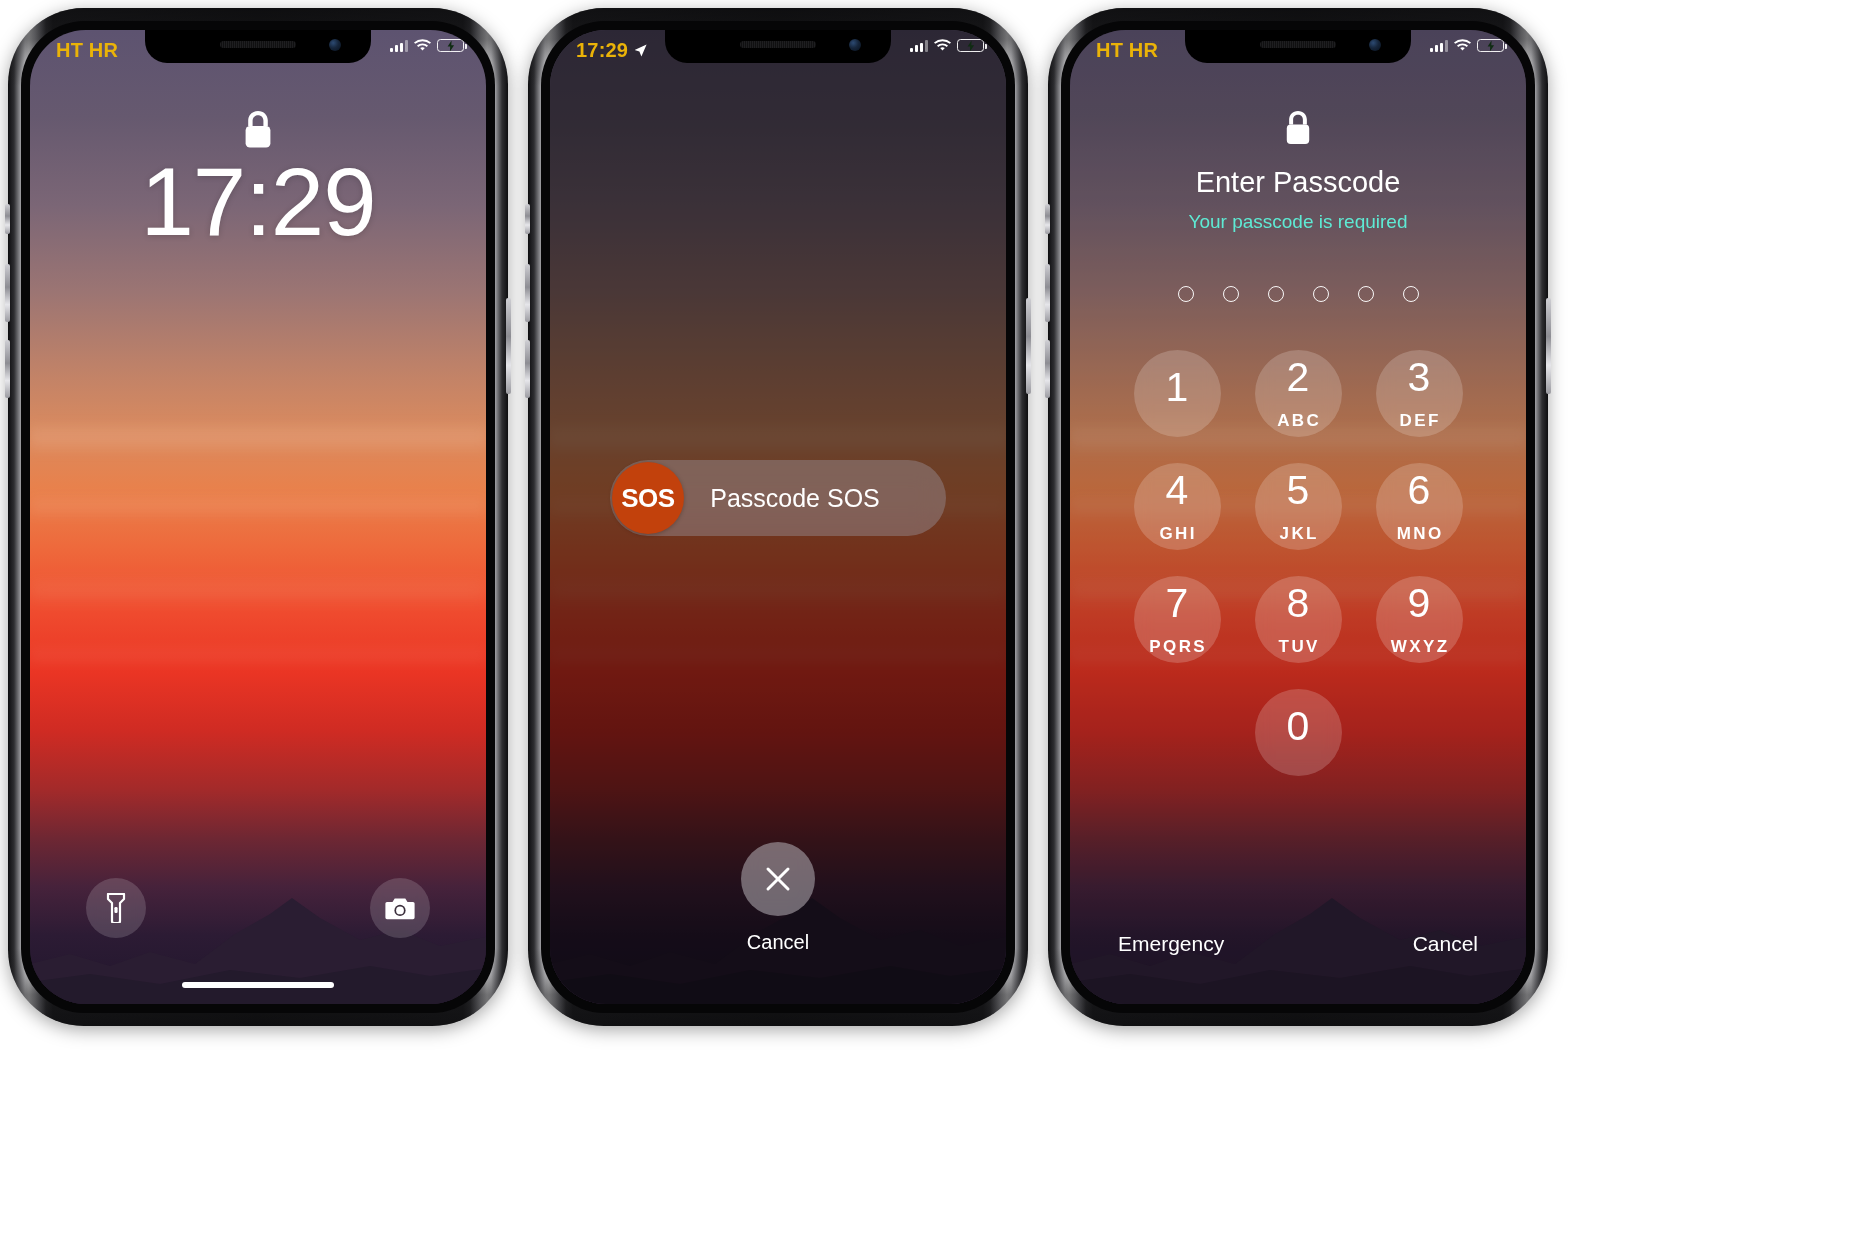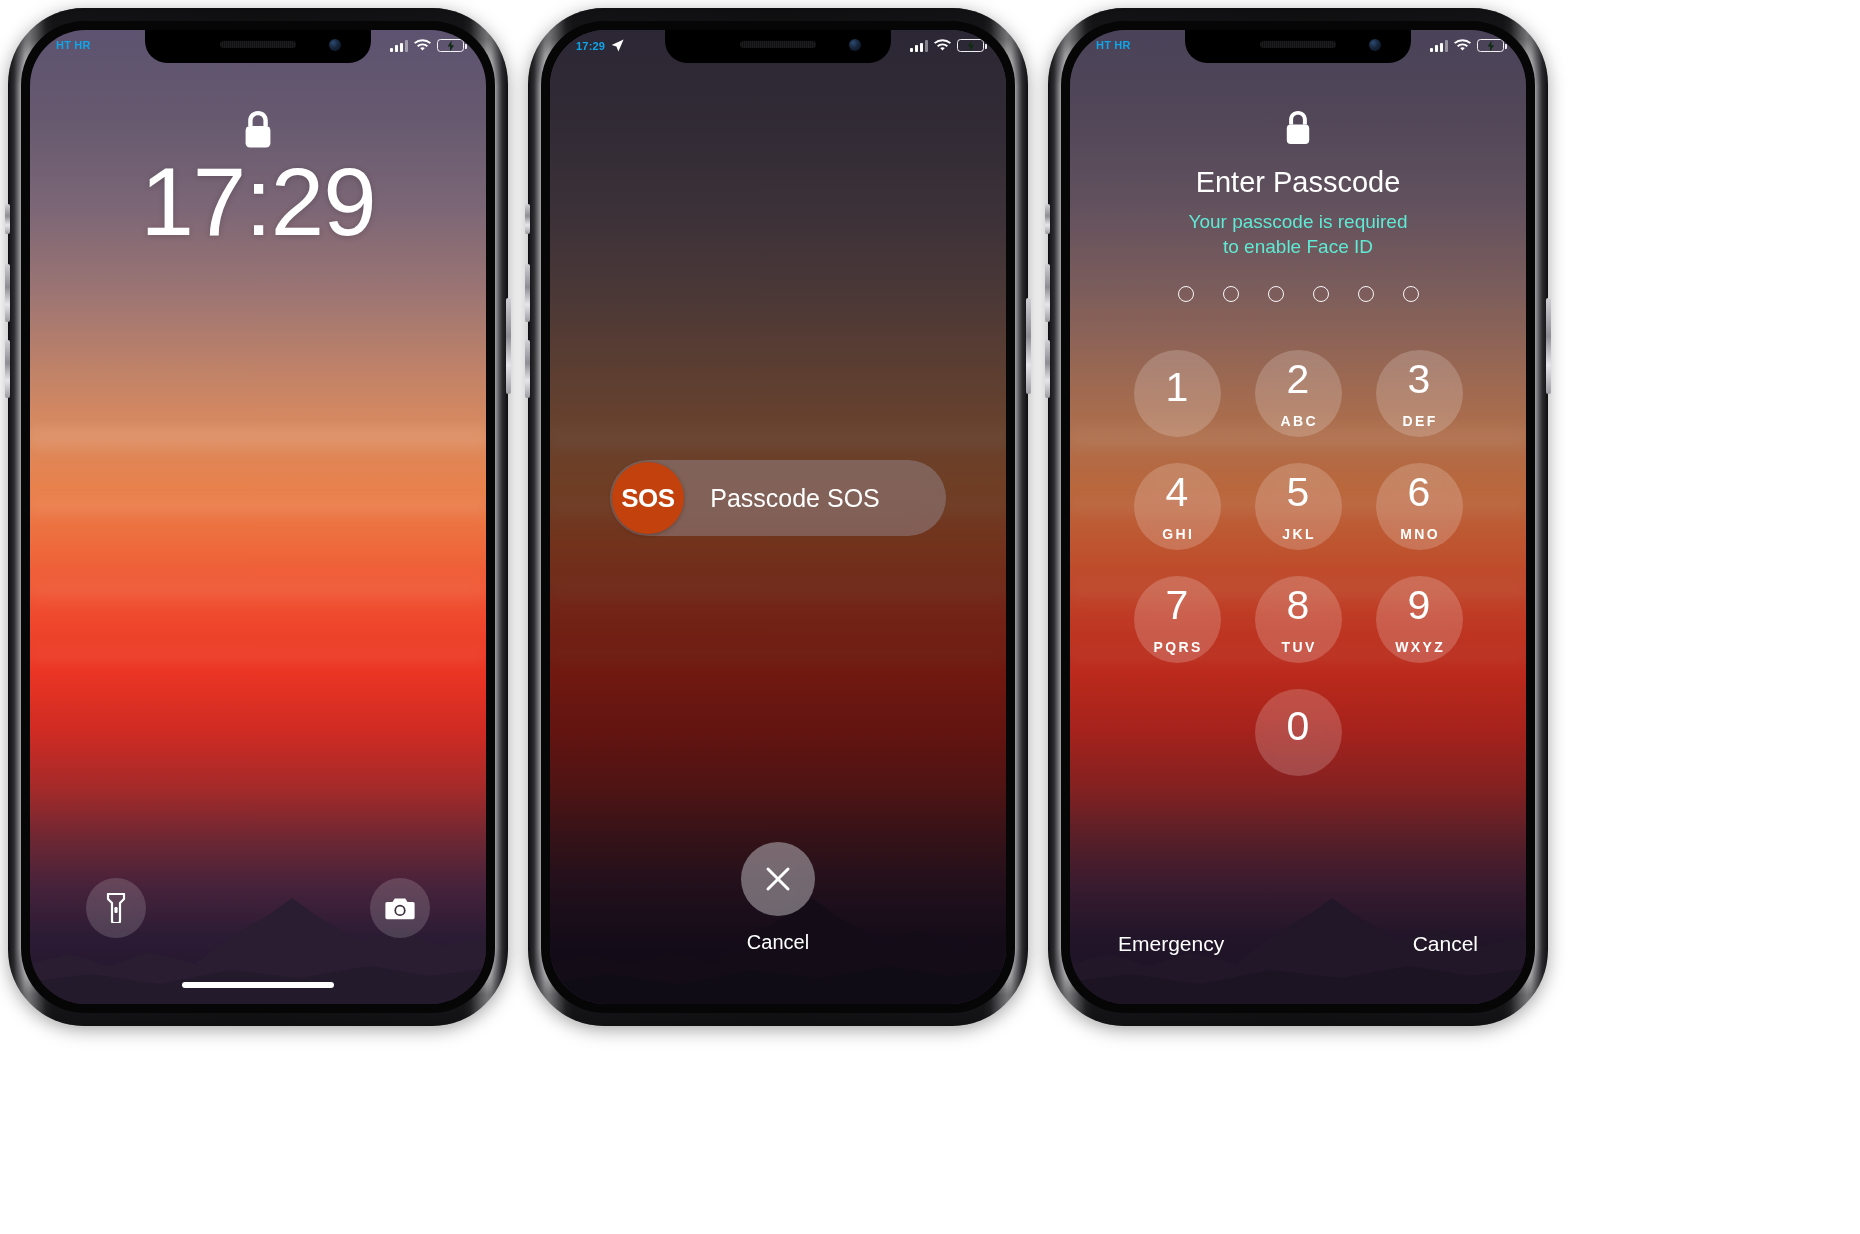--- a/index.html
+++ b/index.html
@@ -51,22 +51,22 @@
     width:226px; height:33px; background:#000; border-radius:0 0 22px 22px; z-index:40; }
   .speaker{ position:absolute; left:50%; transform:translateX(-50%); top:11px;
     width:76px; height:7px; border-radius:4px;
     background:repeating-linear-gradient(90deg,#1e1e20 0 1px,#101011 1px 2px); }
   .cam{ position:absolute; right:30px; top:9px; width:12px; height:12px; border-radius:50%;
     background:radial-gradient(circle at 35% 32%, #2c4a72 0%, #16263c 45%, #07101c 100%);
     box-shadow:0 0 0 1px #000; }
 
   
   .status{ position:absolute; top:0; left:0; right:0; height:34px; z-index:35;
-    display:flex; align-items:center; color:#0ea5e9;
-    font-size:11px; font-weight:600; letter-spacing:.2px; }
+    display:flex; align-items:center; color:#eab308;
+    font-size:20px; font-weight:600; letter-spacing:.2px; }
   .st-left{ position:absolute; left:26px; top:9px; display:flex; align-items:center; gap:6px; }
   .st-right{ position:absolute; right:22px; top:9px; display:flex; align-items:center; gap:6px; }
 
   .loc-arrow{ display:inline-block; width:13px; height:13px; }
   .bars{ display:flex; align-items:flex-end; gap:2px; height:12px; }
   .bars i{ display:block; width:3px; background:#fff; border-radius:1px; }
   .bars i:nth-child(1){ height:4px; }
   .bars i:nth-child(2){ height:6.5px; }
   .bars i:nth-child(3){ height:9px; }
   .bars i:nth-child(4){ height:12px; opacity:.42; }
@@ -169,21 +169,21 @@
     justify-content:center; gap:29px; }
   .dots span{ width:16px; height:16px; border-radius:50%;
     border:1.8px solid rgba(255,255,255,.95); }
 
   .keypad{ position:absolute; left:50%; transform:translateX(-50%); top:320px;
     width:330px; display:flex; flex-wrap:wrap; gap:26px 34px; justify-content:center; }
   .key{ width:87px; height:87px; border-radius:50%;
     background:rgba(255,255,255,.19); backdrop-filter:blur(8px);
     display:flex; flex-direction:column; align-items:center; justify-content:center; }
   .key .num{ color:#fff; font-size:41px; font-weight:300; line-height:1; }
-  .key .ltr{ color:#fff; font-size:14px; font-weight:600; letter-spacing:2.4px;
+  .key .ltr{ color:#fff; font-size:17px; font-weight:600; letter-spacing:2.4px;
     margin-top:13px; margin-left:2.4px; }
   .key.zero{ margin-left:0; }
   .key.empty{ background:none; backdrop-filter:none; }
 
   .pc-foot{ position:absolute; left:0; right:0; bottom:48px;
     display:flex; justify-content:space-between; padding:0 48px;
     color:#fff; font-size:21px; font-weight:400; }
 </style>
 </head>
 <body>
@@ -389,21 +389,20 @@
         </div>
 
         <svg class="pc-lock" viewBox="0 0 34 42">
           <path d="M17 1 C11.2 1 7.2 5.2 7.2 10.6 V16 h4.4 v-5.4 c0-3.1 2.3-5.3 5.4-5.3 s5.4 2.2 5.4 5.3 V16 h4.4 v-5.4 C26.8 5.2 22.8 1 17 1 Z" fill="#fff"></path>
           <rect x="4.6" y="16" width="24.8" height="21.6" rx="4.4" fill="#fff"></rect>
         </svg>
 
         <div class="pc-title">Enter Passcode</div>
         <div class="pc-sub">
           <div>Your passcode is required</div>
-          <div>to enable Face ID</div>
         </div>
 
         <div class="dots">
           <span></span>
           <span></span>
           <span></span>
           <span></span>
           <span></span>
           <span></span>
         </div>

